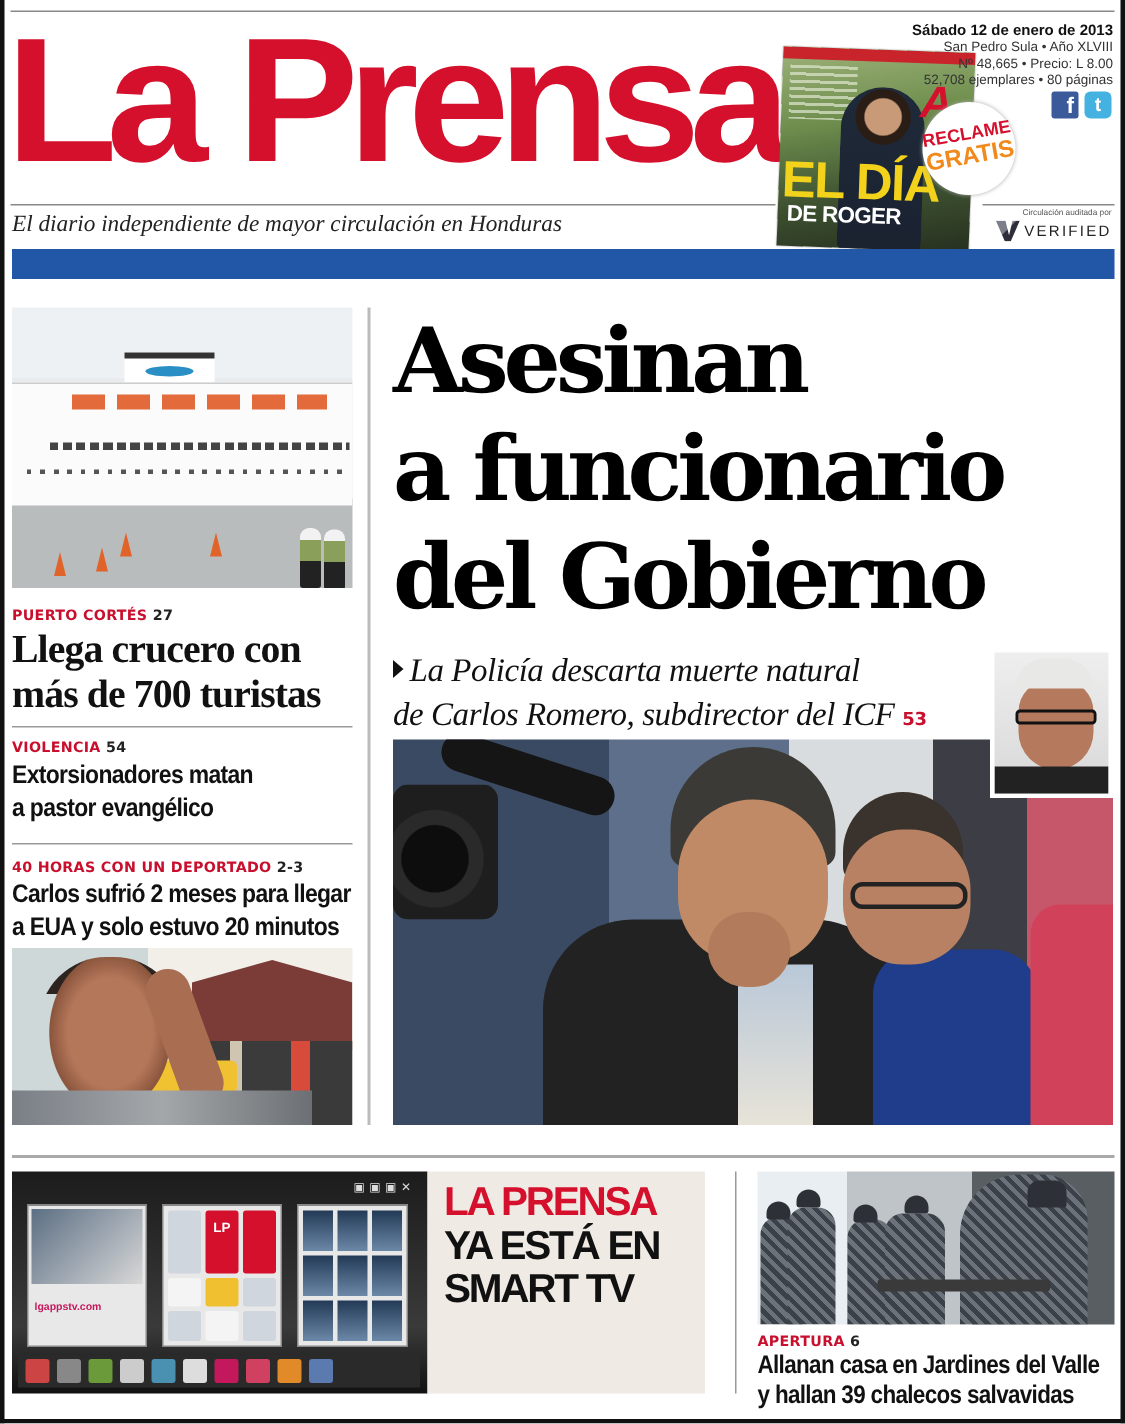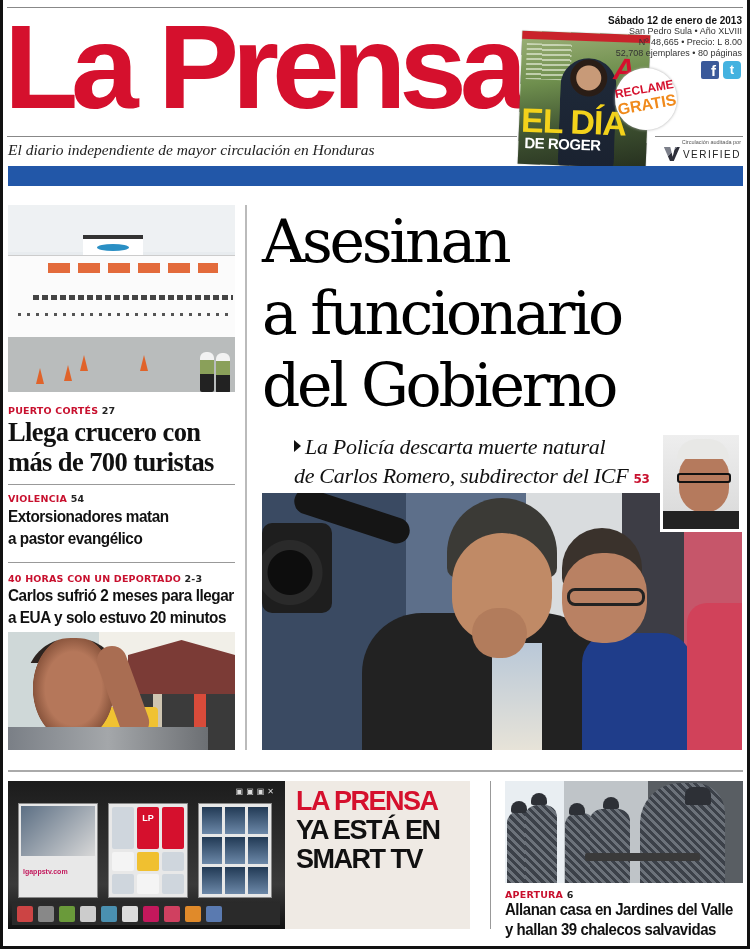--- a/index.html
+++ b/index.html
@@ -67,22 +67,22 @@
 
     .deportee { left: 8px; top: 632px; width: 227px; height: 118px; background: linear-gradient(90deg, #cfd8d8 0 40%, #f1efe8 40%); }
     .cahr { position: absolute; left: 120px; top: 8px; width: 107px; height: 60px; background: #7b3b36; clip-path: polygon(0 25%, 50% 0, 100% 25%, 100% 100%, 0 100%); }
     .cahr-base { position: absolute; left: 125px; top: 62px; width: 102px; height: 56px; background: linear-gradient(90deg, #3a3a3a 0 20%, #cfc5b1 20% 28%, #3b3b3b 28% 60%, #d84b3a 60% 72%, #3a3a3a 72%); }
     .bus { position: absolute; left: 80px; top: 75px; width: 70px; height: 22px; background: #f0c232; border-radius: 4px; }
     .face { position: absolute; left: 18px; top: 6px; width: 95px; height: 112px; border-radius: 45px 45px 20px 20px; background: radial-gradient(ellipse at 50% 45%, #b5775a 0 42%, #8a553d 60%, transparent 61%), linear-gradient(#2d2420 0 22%, transparent 22%); }
     .arm { position: absolute; left: 100px; top: 12px; width: 30px; height: 95px; background: #a96d52; border-radius: 15px; transform: rotate(-20deg); }
     .shirt { position: absolute; left: 0; top: 95px; width: 200px; height: 23px; background: linear-gradient(90deg, #7a7f86, #a4a7aa, #6c6f73); }
 
     
-    .lead-h { left: 262px; top: 205px; font-family: "DejaVu Serif", serif; font-weight: 400; font-size: 60px; line-height: 72px; letter-spacing: -3.3px; color: #000; }
-    .deck { left: 262px; top: 432px; font-family: "Liberation Serif", serif; font-style: italic; font-size: 22px; line-height: 29px; color: #111; letter-spacing: -.3px; margin-left: 32px; }
+    .lead-h { left: 262px; top: 205px; font-family: "DejaVu Serif", serif; font-weight: 700; font-size: 60px; line-height: 72px; letter-spacing: -3.3px; color: #000; }
+    .deck { left: 262px; top: 432px; font-family: "Liberation Serif", serif; font-style: italic; font-size: 22px; line-height: 29px; color: #111; letter-spacing: -.3px; }
     .deck .arrow { display: inline-block; width: 0; height: 0; border-top: 6px solid transparent; border-bottom: 6px solid transparent; border-left: 7px solid #111; margin-right: 4px; vertical-align: 2px; }
     .deck .page { font-family: "DejaVu Sans", sans-serif; font-style: normal; font-weight: 700; font-size: 12px; color: #c8102e; }
 
     .lead-photo { left: 262px; top: 493px; width: 480px; height: 257px; background: linear-gradient(90deg, #3a4a62 0 30%, #5d6f8a 30% 55%, #d9dcde 55% 75%, #3d3d45 75% 88%, #c6566a 88%); }
     .camera { position: absolute; left: 0; top: 30px; width: 70px; height: 90px; background: radial-gradient(circle at 40% 55%, #0d0d0d 0 22px, #2a2a2a 23px 32px, transparent 33px), #1e1e1e; border-radius: 10px; }
     .mic { position: absolute; left: 30px; top: 10px; width: 120px; height: 26px; background: #151515; border-radius: 13px; transform: rotate(18deg); }
     .woman1-hair { position: absolute; left: 185px; top: 5px; width: 110px; height: 80px; border-radius: 55px 55px 10px 10px; background: #3b3a36; }
     .woman1-face { position: absolute; left: 190px; top: 40px; width: 100px; height: 110px; border-radius: 50px 50px 45px 45px; background: #c08a66; }
     .woman1-hand { position: absolute; left: 210px; top: 115px; width: 55px; height: 50px; border-radius: 25px; background: #b27c5c; }
     .woman1-body { position: absolute; left: 100px; top: 120px; width: 240px; height: 137px; border-radius: 60px 60px 0 0; background: #222; }

